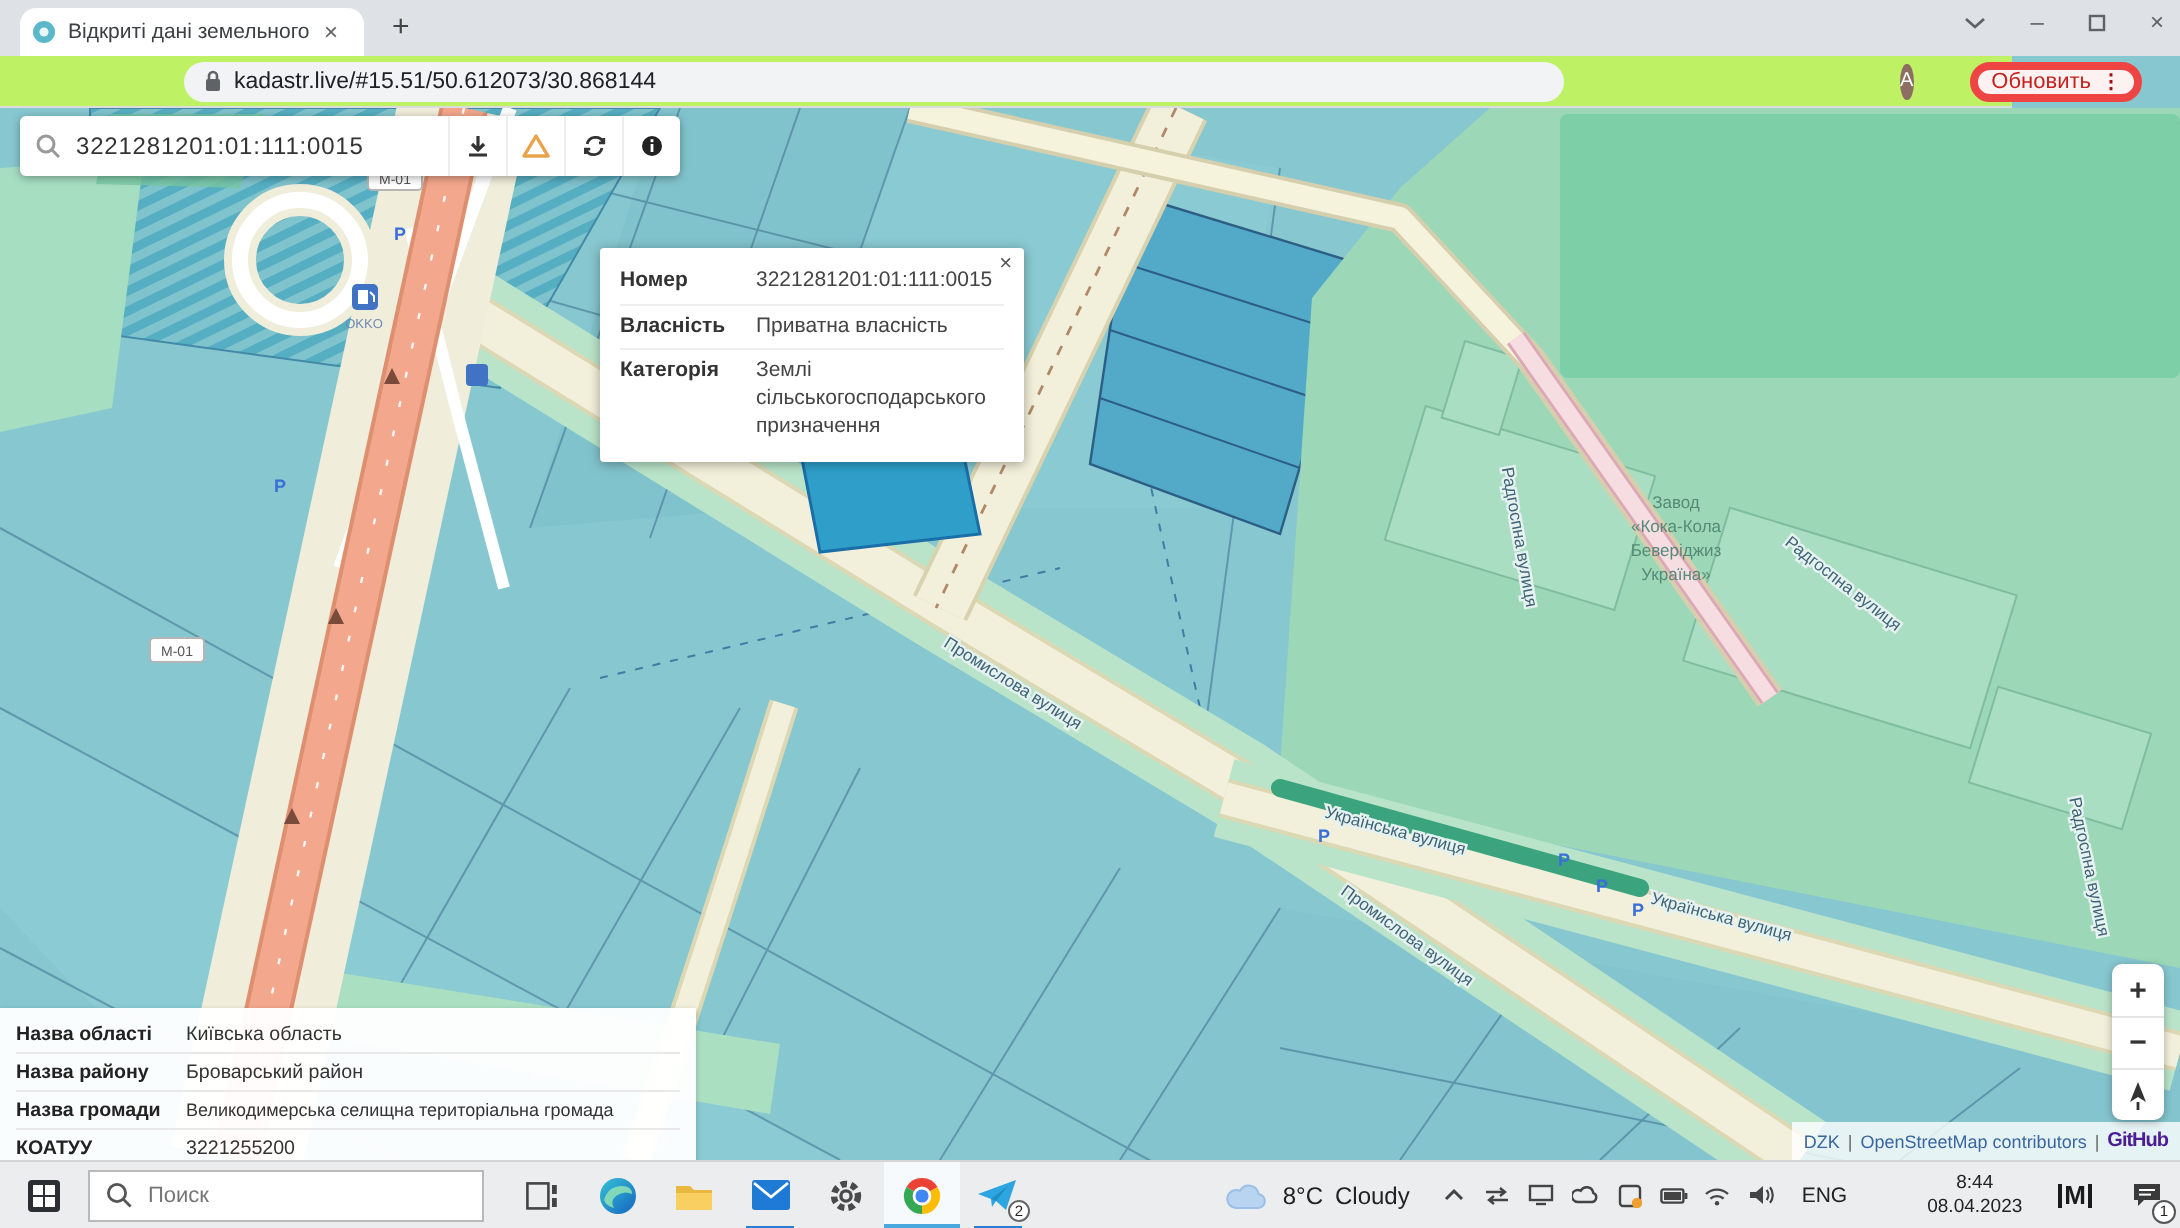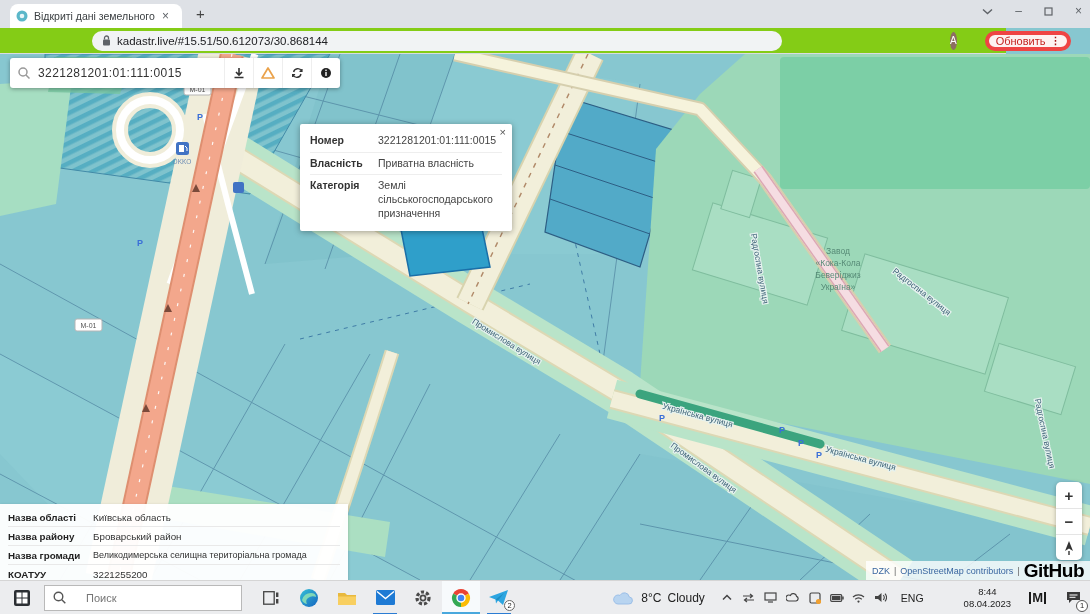--- a/index.html
+++ b/index.html
@@ -14,21 +14,21 @@
   .tab { position:absolute; left:10px; top:4px; width:172px; height:24px;
     background:#fff; border-radius:8px 8px 0 0; display:flex; align-items:center;
     padding:0 6px; gap:6px; }
   .tab-title { font-size:10.5px; color:#3c4043; white-space:nowrap;
     overflow:hidden; width:122px; }
   .tab-close { color:#5f6368; font-size:12px; line-height:1; cursor:default; }
   .newtab-btn { position:absolute; left:196px; top:6px; color:#444;
     font-size:15px; line-height:1; }
   .wincontrols { position:absolute; right:8px; top:4px; display:flex; gap:22px;
     color:#5f6368; font-size:12px; align-items:center; }
-  .toolbar { left:0; top:28px; width:1006px; height:26px; background:#84cc16;
+  .toolbar { left:0; top:28px; width:1006px; height:26px; background:#bef264;
     display:flex; align-items:center; padding:0 8px; gap:28px;
     border-bottom:1px solid #dadce0; }
   .omnibox { height:20px; background:#f1f3f4; border-radius:11px; flex:0 0 690px;
     display:flex; align-items:center; padding:0 10px; gap:6px; }
   .url { font-size:11.5px; color:#202124; white-space:nowrap; }
   .avatar { width:18px; height:18px; border-radius:50%; background:#8d6e63;
     color:#fff; font-size:10px; display:flex; align-items:center;
     justify-content:center; }
   .updatepill { height:20px; border:4px solid #ef4444; background:#fdf2f1;
     border-radius:11px; color:#c5221f; font-size:11px; display:flex;
@@ -61,37 +61,37 @@
     padding:4px 8px 6px; z-index:5; box-shadow:0 1px 3px rgba(0,0,0,.2); }
   .info-row { display:grid; grid-template-columns:82px 1fr; gap:3px;
     padding:3.5px 0; font-size:9.8px; align-items:center; }
   .info-row + .info-row { border-top:1px solid #e9e9e9; }
   .info-row .lbl { font-weight:bold; color:#222; }
   .info-row .val { color:#333; white-space:nowrap; overflow:hidden; }
   .attribution { right:0; top:561px; height:19px; background:rgba(255,255,255,.8);
     display:flex; align-items:center; gap:4px; padding:0 6px; z-index:5; }
   .attribution .link { font-size:9px; color:#3a66a0; }
   .attribution .sep { font-size:9px; color:#666; }
-  .gh { font-size:19px; font-weight:800; color:#000000; letter-spacing:-.5px; }
+  .gh { font-size:10px; font-weight:800; color:#4c1d95; letter-spacing:-.5px; }
   .zoomctl { right:8px; top:482px; width:26px; background:#fff; border-radius:5px;
     box-shadow:0 1px 4px rgba(0,0,0,.3); z-index:5; overflow:hidden; }
   .zoomctl .zbtn { width:26px; height:26px; display:flex; align-items:center;
     justify-content:center; font-size:15px; font-weight:bold; color:#333; }
   .zoomctl .zbtn + .zbtn { border-top:1px solid #e5e5e5; }
 
   
   .taskbar { left:0; top:580px; width:1090px; height:34px; background:#ecedef;
     border-top:1px solid #d5d5d5; display:flex; align-items:center; z-index:10; }
   .tb-start { width:44px; height:34px; display:flex; align-items:center;
     justify-content:center; }
   .tb-search { width:198px; height:26px; background:#fff;
     border:1px solid #b9b9b9; display:flex; align-items:center; gap:8px;
     padding:0 8px; margin-right:10px; }
   .tb-search input { border:none; outline:none; font-size:11px; color:#444;
-    width:140px; font-family:"Liberation Sans",sans-serif; background:transparent;margin-left:12px;}
+    width:140px; font-family:"Liberation Sans",sans-serif; background:transparent;}
   .tb-item { width:38px; height:34px; display:flex; align-items:center;
     justify-content:center; position:relative; }
   .tb-item.active { background:#f7fafc; }
   .tb-underline { position:absolute; left:7px; right:7px; bottom:0; height:2px;
     background:#2b7cd3; }
   .tb-item.active .tb-underline { left:0; right:0; height:3px; background:#49a8dd;}
   .tb-badge { position:absolute; right:3px; bottom:4px; width:11px; height:11px;
     border-radius:50%; background:#fff; border:1px solid #666; font-size:7.5px;
     color:#222; display:flex; align-items:center; justify-content:center; }
   .tb-right { margin-left:auto; display:flex; align-items:center; height:34px; }

